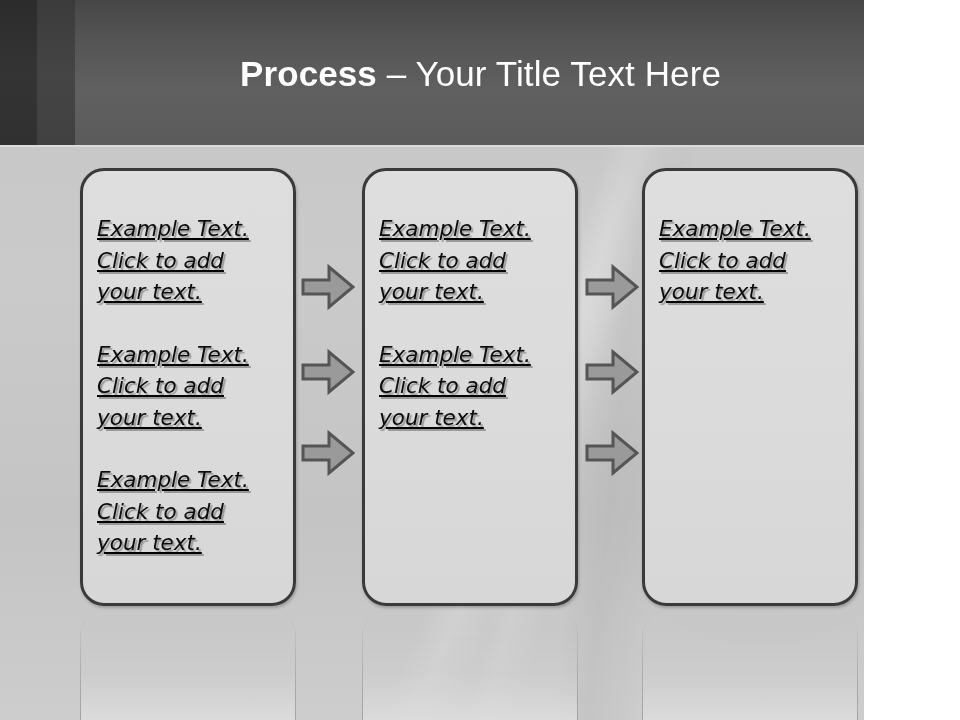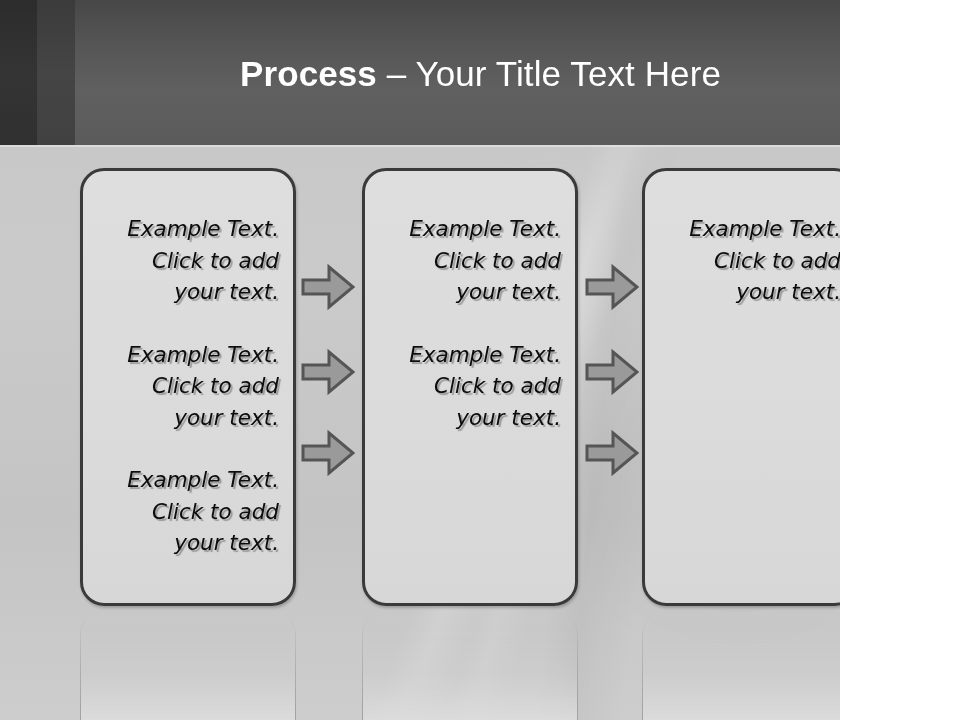--- a/index.html
+++ b/index.html
@@ -9,20 +9,21 @@
   }
   body {
     font-family: "Liberation Sans", sans-serif;
   }
   .slide {
     position: relative;
     width: 840px;
     height: 720px;
     overflow: hidden;
     background: #c9c9c9;
+    padding-left: 24px;
   }
 
   
   .bg-base {
     position: absolute;
     inset: 0;
     background:
       linear-gradient(to bottom, #c6c6c6 0%, #cacaca 40%, #c4c4c4 72%, #cdcdcd 100%);
   }
   .bg-texture {
@@ -97,21 +98,22 @@
     border: 3px solid #3a3a3a;
     border-radius: 24px;
     background: linear-gradient(to bottom, #dedede 0%, #dbdbdb 55%, #d7d7d7 100%);
     box-shadow: 1px 2px 3px rgba(0,0,0,.22);
     overflow: hidden;
   }
   .box-inner {
     position: absolute;
     left: 0; right: 0; top: 0;
     padding: 42px 14px 0 14px;
-    text-align: right;
+    text-align: left;
+    text-decoration: underline;
   }
   .para {
     color: #0c0c0c;
     font-family: "DejaVu Sans", sans-serif;
     font-style: italic;
     font-size: 21.5px;
     line-height: 31.5px;
     text-shadow: 2px 2px 1px rgba(0,0,0,.30);
     margin: 0 0 31px 0;
     white-space: pre-line;

